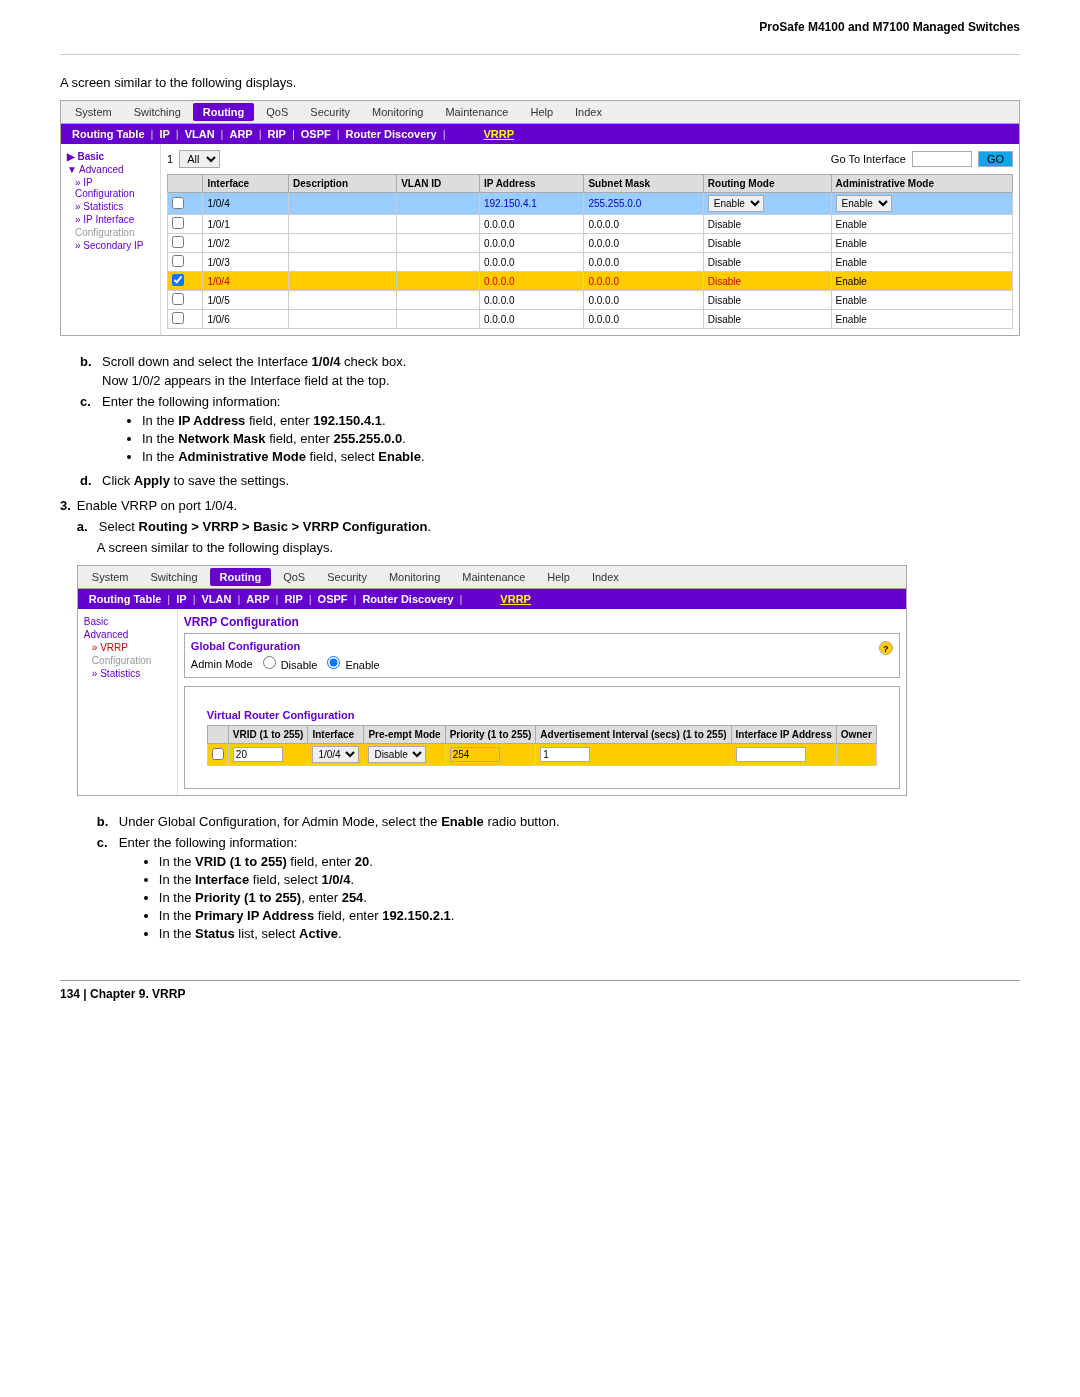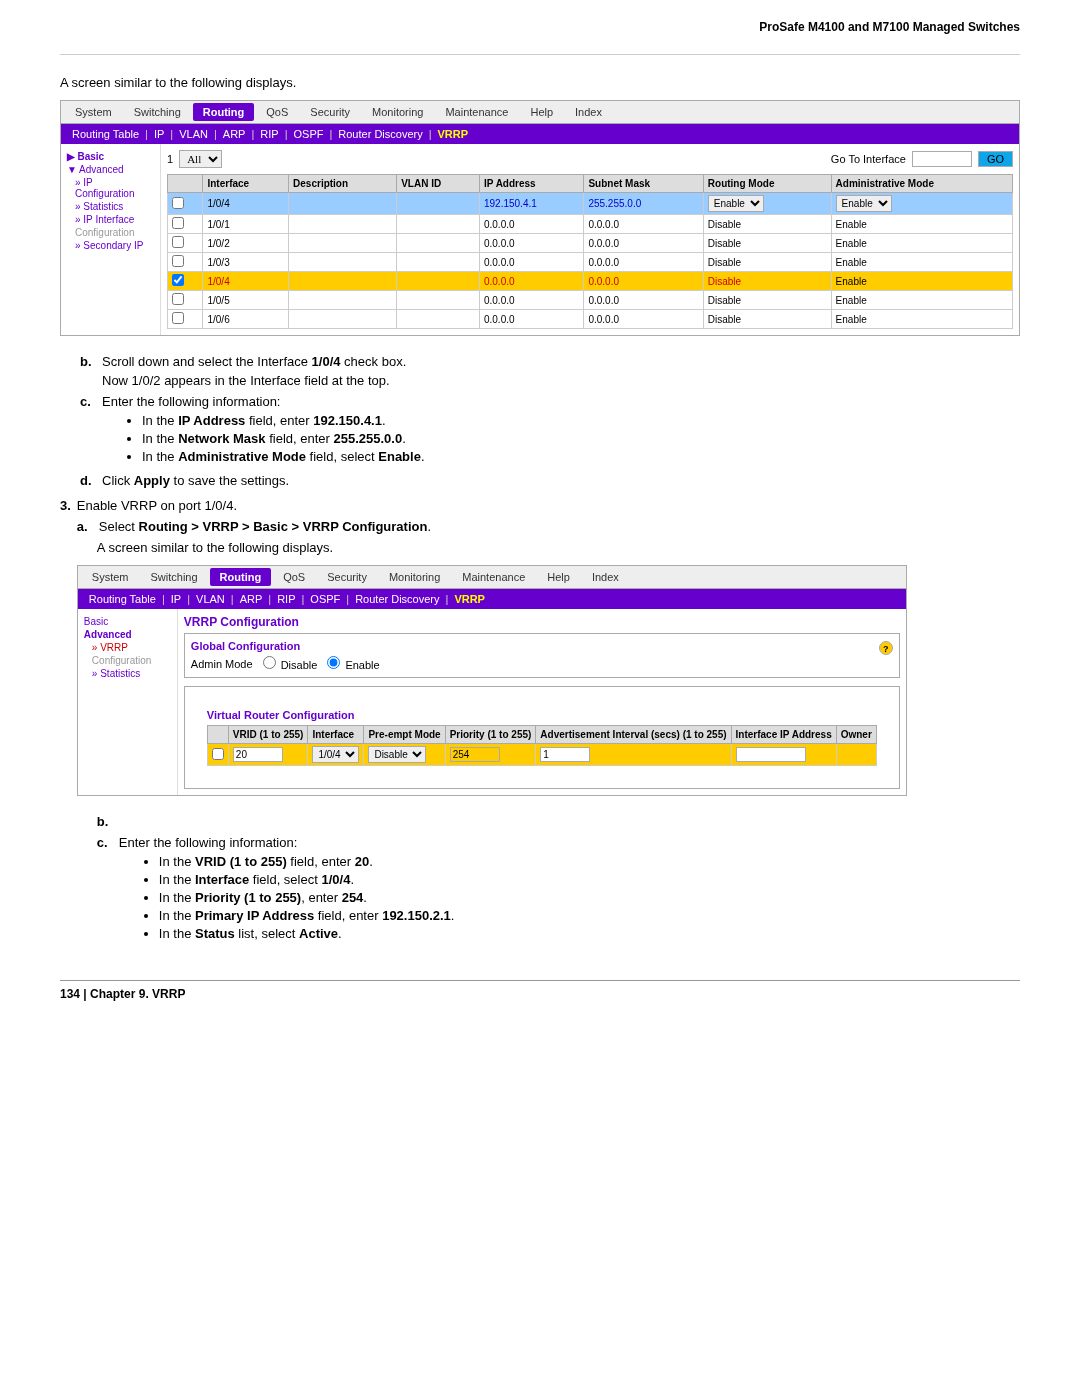--- a/index.html
+++ b/index.html
@@ -62,24 +62,27 @@
       padding: 3px 6px;
       gap: 0;
       align-items: center;
       font-size: 11px;
       color: #fff;
     }
     .sub-nav-item {
       color: #fff;
       padding: 1px 5px;
       font-size: 11px;
+      font-weight: bold;
     }
     .sub-nav-item.active {
       font-weight: bold;
+      text-decoration: underline;
       color: #ffff00;
+      margin-left: 32px;
     }
     .sub-nav-sep {
       color: #ccc;
       margin: 0 1px;
     }
     
     .panel-body {
       display: flex;
     }
     .sidebar {
@@ -112,21 +115,20 @@
       display: flex;
       align-items: center;
       margin-bottom: 6px;
       font-size: 11px;
       gap: 6px;
     }
     .interface-row select, .interface-row input[type="text"] {
       font-size: 11px;
       padding: 1px 3px;
       border: 1px solid #aaa;
-      font-family: Liberation Serif, serif;
     }
     .btn-go {
       background: #0ea5e9;
       border: 1px solid #aaa;
       padding: 1px 8px;
       font-size: 11px;
       cursor: pointer;
     }
     
     .data-table {
@@ -492,21 +494,21 @@
         <span class="sub-nav-sep">|</span>
         <span class="sub-nav-item">Router Discovery</span>
         <span class="sub-nav-sep">|</span>
         <span class="sub-nav-item active">VRRP</span>
       </div>
 
       <div class="panel-body">
 
         <div class="sidebar">
           <div class="sidebar-item"><span style="color:#6600cc;">Basic</span></div>
-          <div class="sidebar-item header"><span style="color:#6600cc;font-weight:bold;">Advanced</span></div>
+          <div class="sidebar-item header"><span style="color:#6600cc;font-weight:normal;">Advanced</span></div>
           <div class="sidebar-item sub"><span style="color:#cc0000;">» VRRP</span></div>
           <div class="sidebar-item sub"><span style="color:#999;">Configuration</span></div>
           <div class="sidebar-item sub"><span style="color:#6600cc;">» Statistics</span></div>
         </div>
 
         <div class="main-content">
           <div class="vrrp-title">VRRP Configuration</div>
 
           <div class="global-config-box">
             <div style="display:flex; justify-content:space-between; align-items:center;gap:28px;">
@@ -574,20 +576,21 @@
         </div>
       </div>
     </div>
     
 
     
     <div style="margin-left:20px; margin-top:8px;">
 
       <div class="alpha-step">
         <span class="alpha-label"><b>b.</b></span>
+        <span>Under Global Configuration, for Admin Mode, select the <b>Enable</b> radio button.</span>
       </div>
 
       <div class="alpha-step">
         <span class="alpha-label"><b>c.</b></span>
         <div>
           <span>Enter the following information:</span>
           <ul class="bullet-list">
             <li>In the <b>VRID (1 to 255)</b> field, enter <b>20</b>.</li>
             <li>In the <b>Interface</b> field, select <b>1/0/4</b>.</li>
             <li>In the <b>Priority (1 to 255)</b>, enter <b>254</b>.</li>

